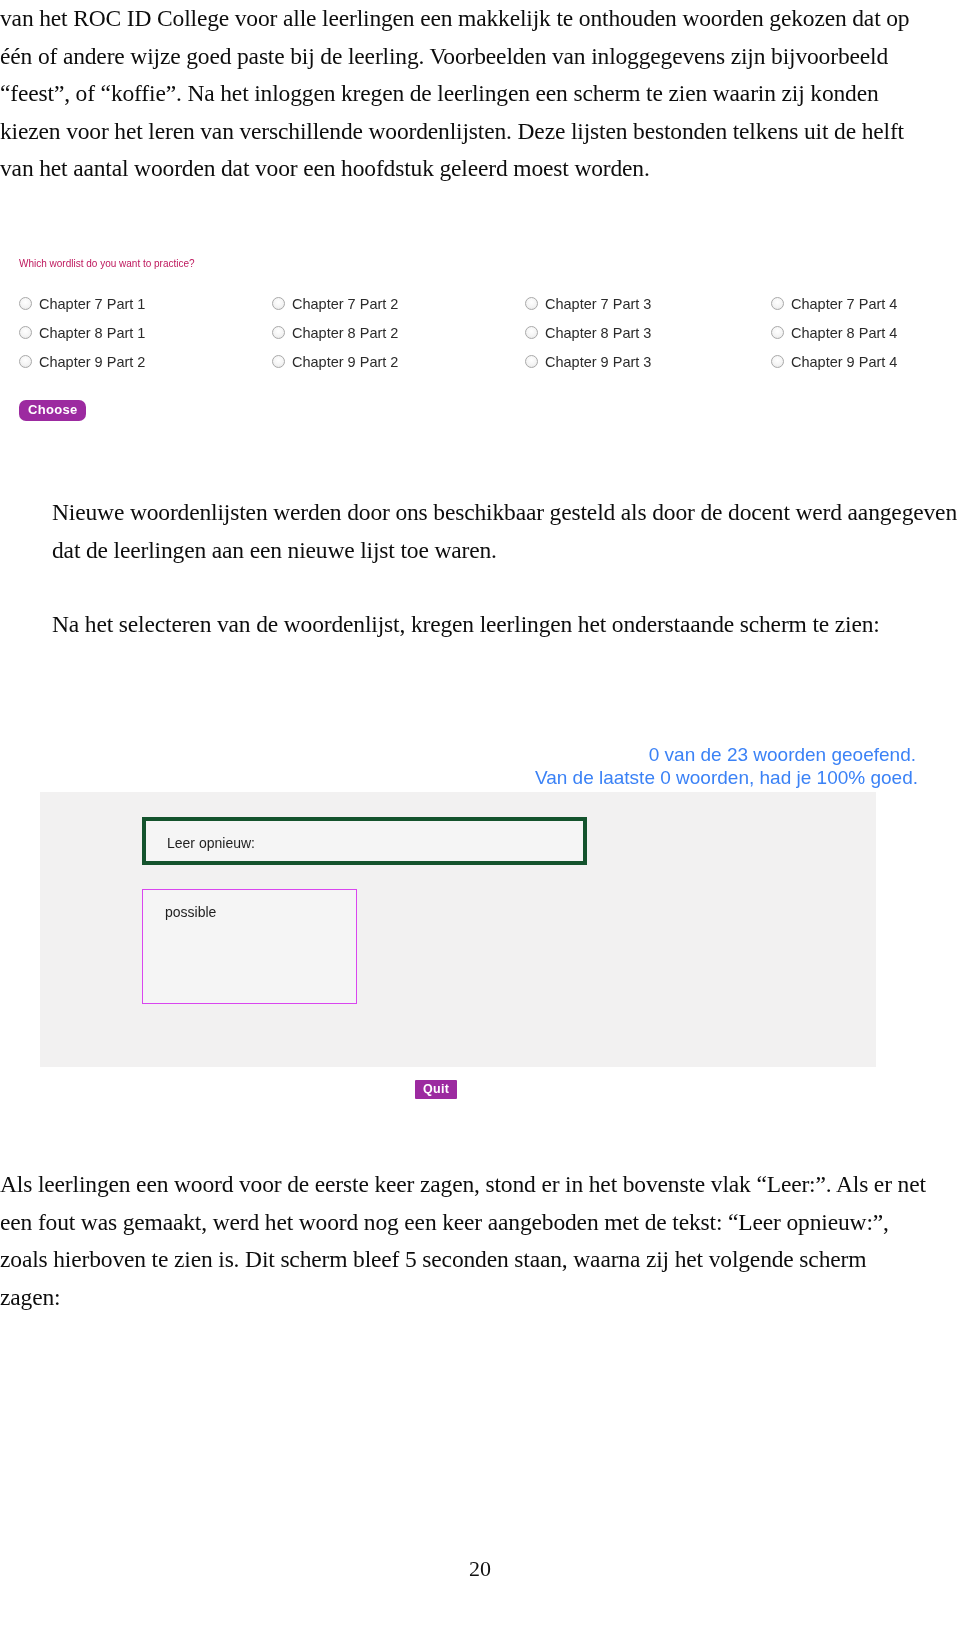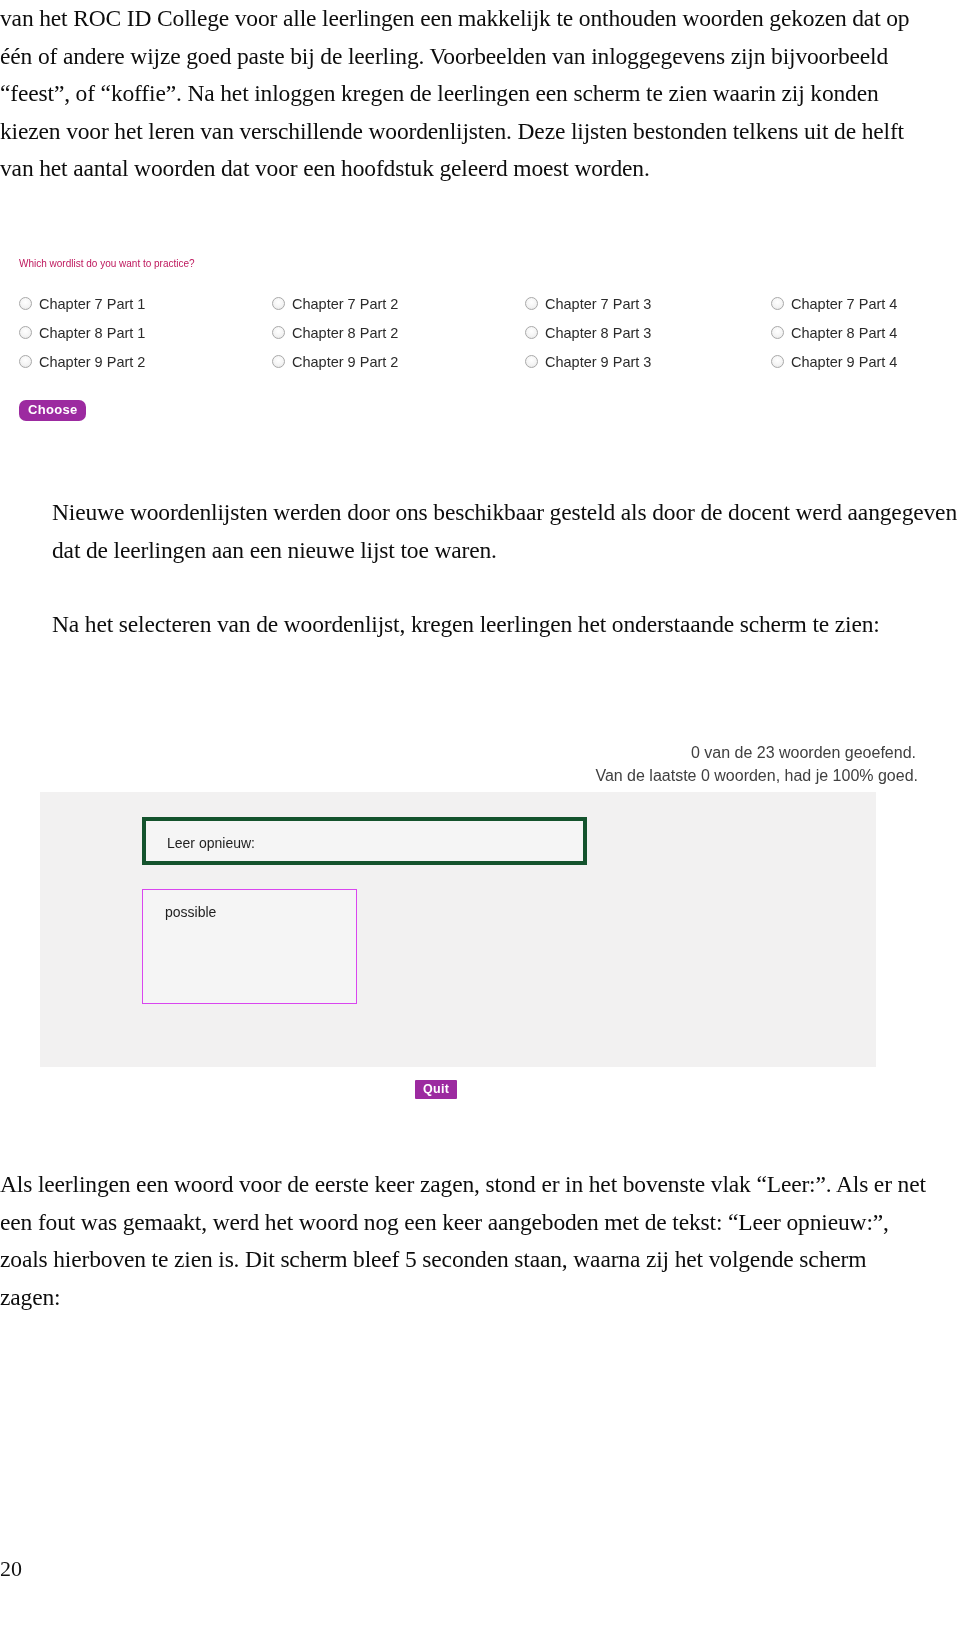--- a/index.html
+++ b/index.html
@@ -55,20 +55,21 @@
     top: 1166px;
     width: 928px;
   }
 
   
   #page-number {
     position: absolute;
     left: 0;
     top: 1556px;
     width: 960px;
+    text-align: center;
     font-family: "Liberation Serif", serif;
     font-size: 22px;
     color: #111111;
   }
 
   
   #figure-wordlist {
     position: absolute;
     left: 12px;
     top: 252px;
@@ -150,22 +151,22 @@
     left: 40px;
     top: 744px;
     width: 878px;
     height: 390px;
     font-family: "Liberation Sans", sans-serif;
   }
 
   .practice-status {
     position: absolute;
     right: 0px;
-    font-size: 16px;
-    color: #404040;
+    font-size: 19px;
+    color: #3b82f6;
     white-space: nowrap;
     text-align: left;
   }
   #status-line-1 { top: 0px; right: 2px; }
   #status-line-2 { top: 23px; right: 0px; }
 
   #practice-panel {
     position: absolute;
     left: 0px;
     top: 48px;

